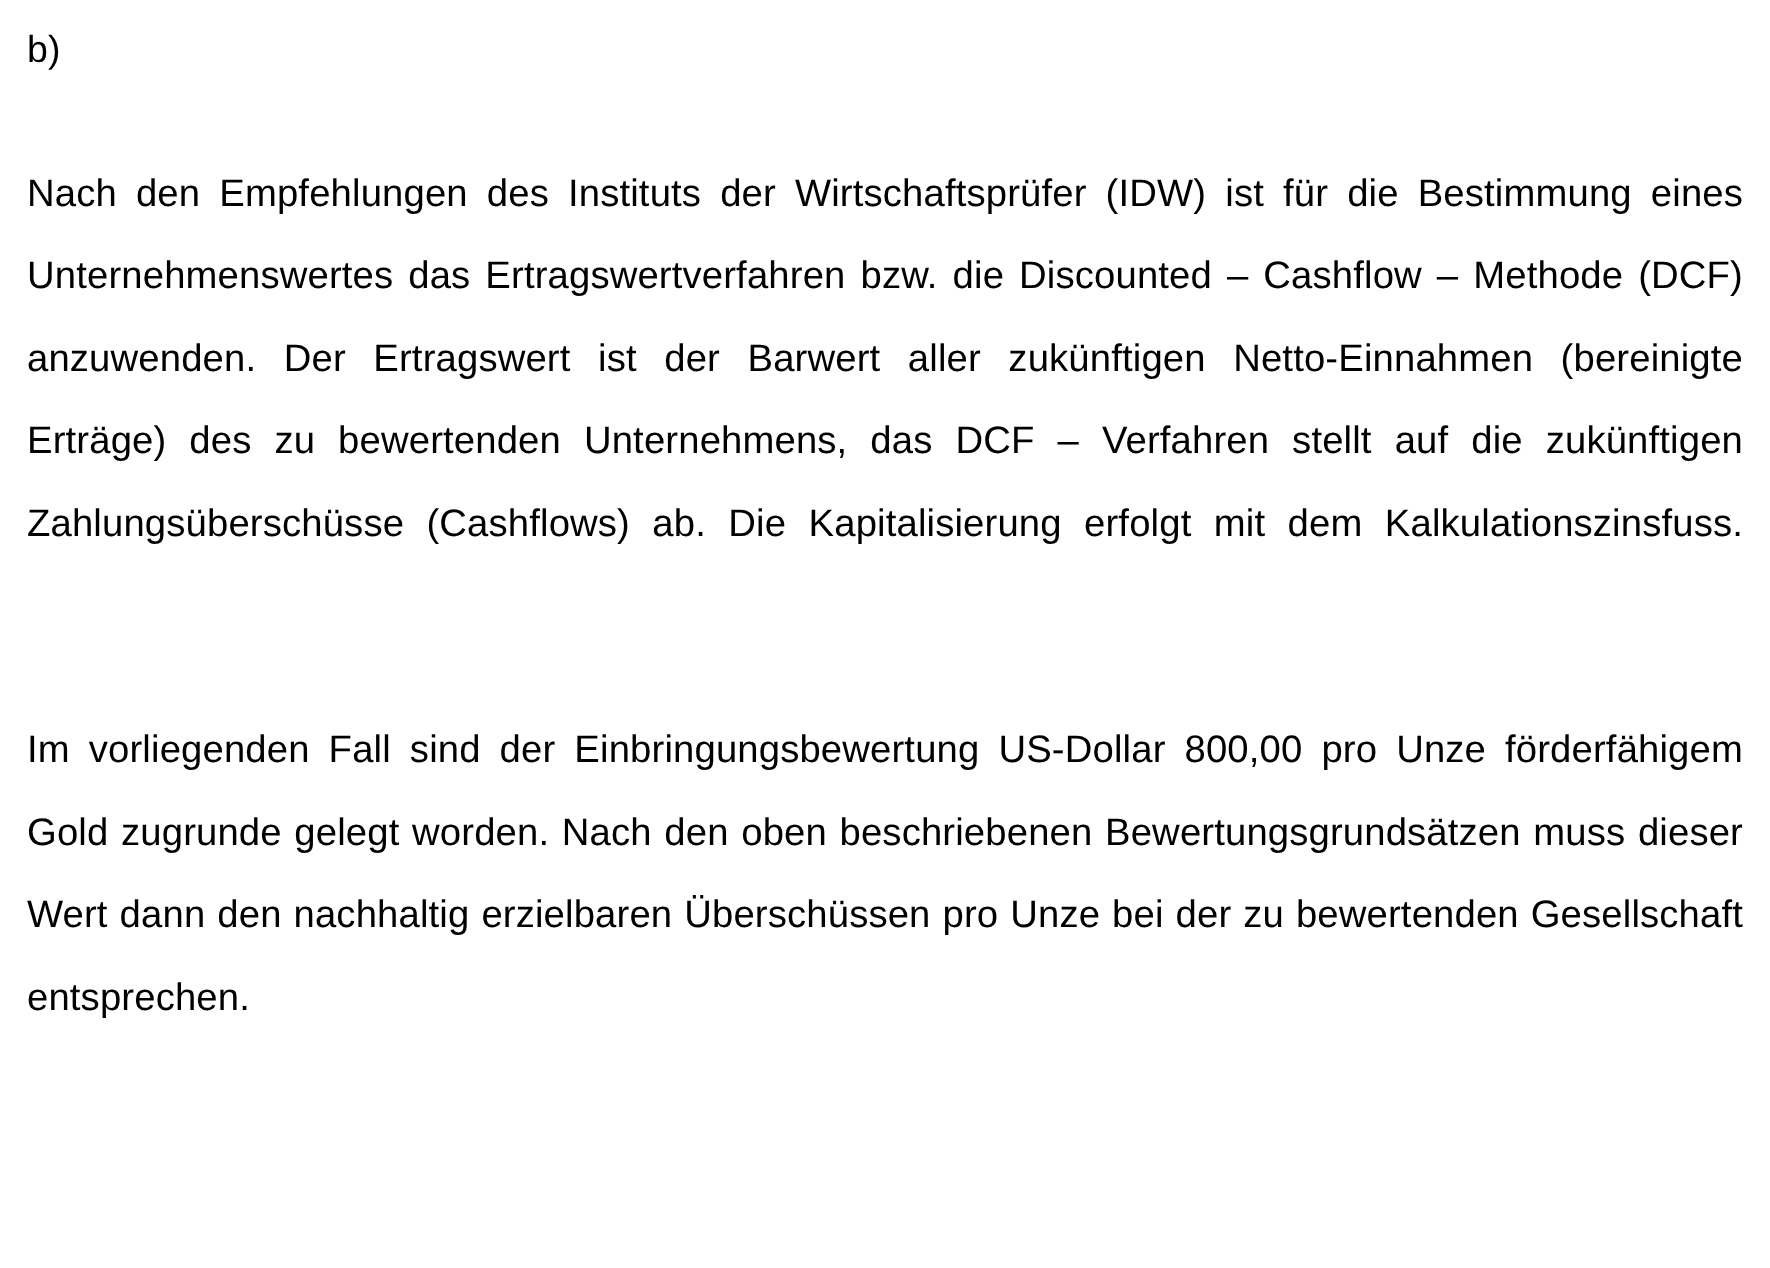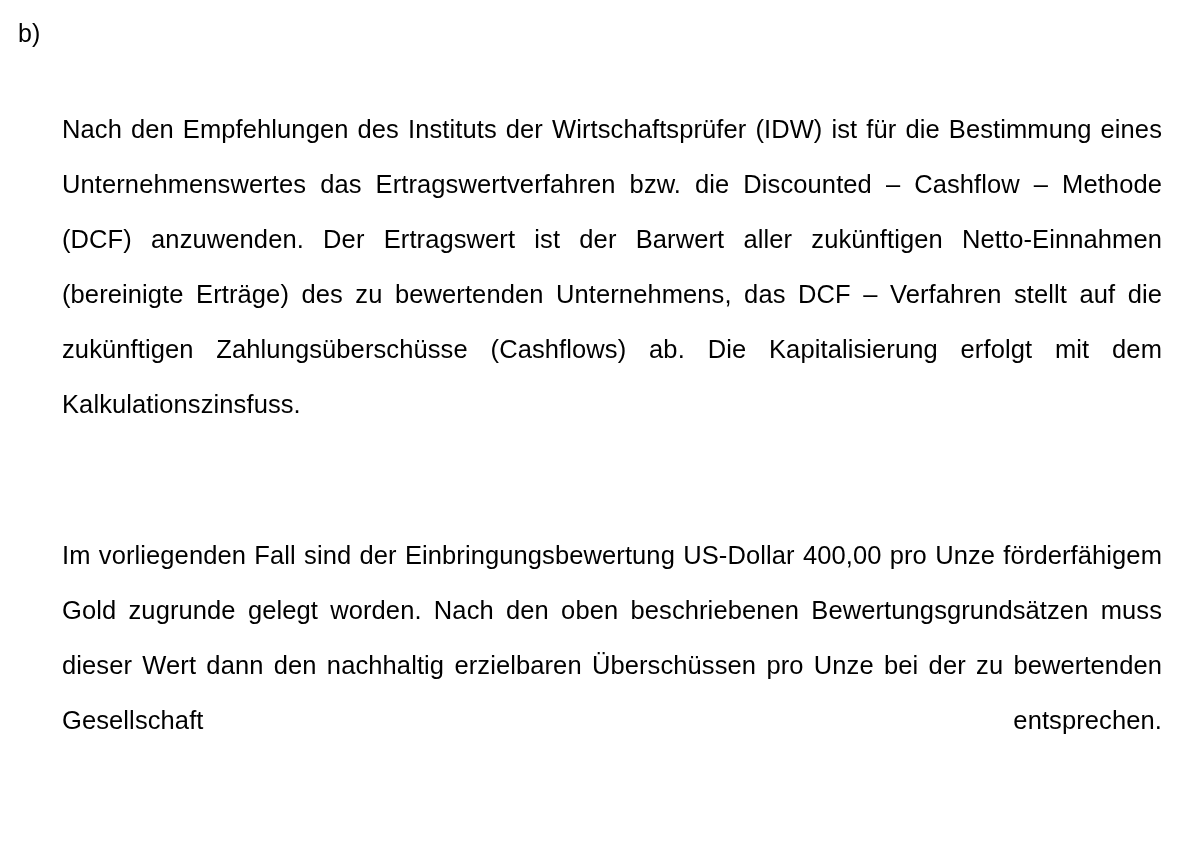--- a/index.html
+++ b/index.html
@@ -37,21 +37,20 @@
     text-decoration: underline;
     text-underline-offset: 3px;
   }
   .para {
     font-size: 25.5px;
     line-height: 55px;
     text-align: justify;
     text-justify: inter-word;
     letter-spacing: 0.1px;
     word-spacing: 0.4px;
-    margin-left: 44px;
   }
   .para-1 {
     margin-top: 52px;
   }
   .para-2 {
     margin-top: 41px;
   }
   
   .para::after {
     content: "";
@@ -63,15 +62,15 @@
 <body>
 
 <div class="page">
 
   <div class="heading-row">
     <span class="heading-marker">b)</span>
   </div>
 
   <p class="para para-1">Nach den Empfehlungen des Instituts der Wirtschaftsprüfer (IDW) ist für die Bestimmung eines Unternehmenswertes das Ertragswertverfahren bzw. die Discounted – Cashflow – Methode (DCF) anzuwenden. Der Ertragswert ist der Barwert aller zukünftigen Netto-Einnahmen (bereinigte Erträge) des zu bewertenden Unternehmens, das DCF – Verfahren stellt auf die zukünftigen Zahlungsüberschüsse (Cashflows) ab. Die Kapitalisierung erfolgt mit dem Kalkulationszinsfuss.</p>
 
-  <p class="para para-2">Im vorliegenden Fall sind der Einbringungsbewertung US-Dollar 400,00 pro Unze förderfähigem Gold zugrunde gelegt worden. Nach den oben beschriebenen Bewertungsgrundsätzen muss dieser Wert dann den nachhaltig erzielbaren Überschüssen pro Unze bei der zu bewertenden Gesellschaft entsprechen.</p>
+  <p class="para para-2">Im vorliegenden Fall sind der Einbringungsbewertung US-Dollar 800,00 pro Unze förderfähigem Gold zugrunde gelegt worden. Nach den oben beschriebenen Bewertungsgrundsätzen muss dieser Wert dann den nachhaltig erzielbaren Überschüssen pro Unze bei der zu bewertenden Gesellschaft entsprechen.</p>
 
 </div>
 
 </body></html>

